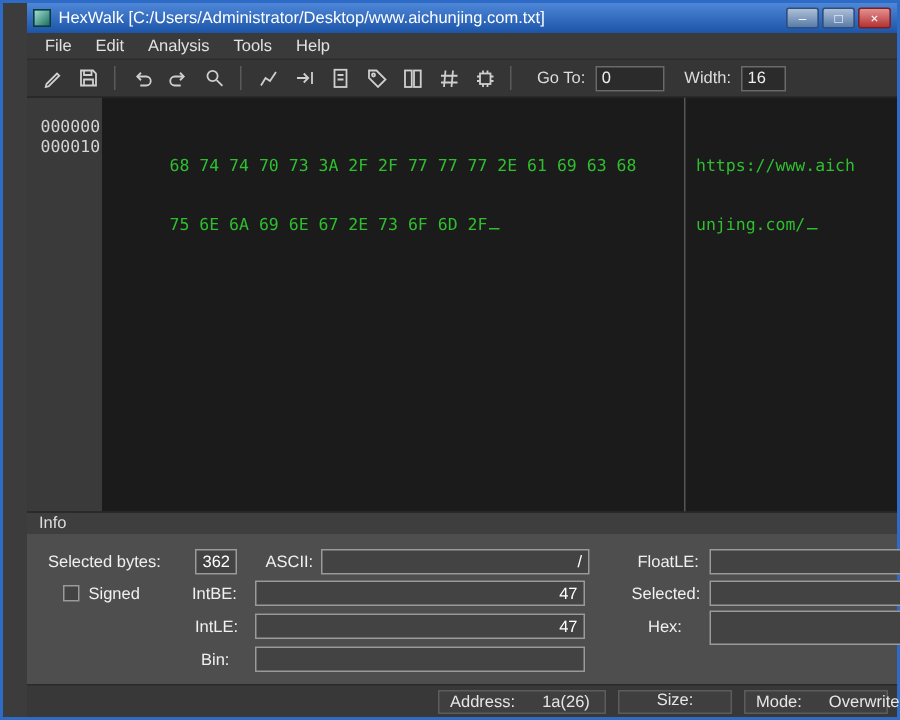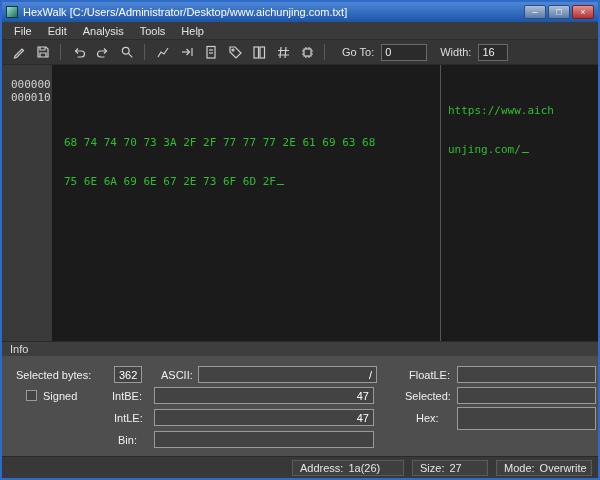--- a/index.html
+++ b/index.html
@@ -1,19 +1,19 @@
 <!DOCTYPE html>
 <html><head>
 <meta charset="utf-8">
 <style>
   * { margin:0; padding:0; box-sizing:border-box; }
   html,body { width:600px; height:480px; }
   body { font-family:"Liberation Sans",sans-serif; background:#9a9a9a; }
 
-  .window { width:600px; height:480px; border:2px solid #2e6bc6; display:flex; flex-direction:column; background:#3c3c3c; }
+  .window { width:600px; height:480px; border:2px solid #2e6bc6; display:flex; flex-direction:column; background:#3c3c3c;padding-left:16px; }
 
   
   .titlebar { height:20px; background:linear-gradient(#4e86d8,#1c54a8); display:flex; align-items:center; padding:0 4px; gap:5px; flex:0 0 auto; }
   .appicon { width:12px; height:12px; background:linear-gradient(135deg,#9fe0d0,#1d6e5e); border:1px solid #0d3c33; flex:0 0 auto; }
   .title { color:#fff; font-size:11px; flex:1; white-space:nowrap; overflow:hidden; }
   .winbtns { display:flex; gap:2px; }
   .winbtn { width:22px; height:14px; border-radius:2px; background:linear-gradient(#aebfd8,#5a7ca8); border:1px solid #2f4f78; color:#fff; font-size:9px; line-height:12px; text-align:center; }
   .winbtn.close { background:linear-gradient(#e49090,#b33232); border-color:#7c1f1f; }
 
   
@@ -22,39 +22,39 @@
 
   
   .toolbar { height:25px; background:#353535; display:flex; align-items:center; padding:0 6px; gap:3px; border-bottom:1px solid #292929; flex:0 0 auto; }
   .tbtn { width:21px; height:20px; display:flex; align-items:center; justify-content:center; border-radius:2px; }
   .tbtn svg { stroke:#cfcfcf; fill:none; stroke-width:1.2; }
   .tsep { width:1px; height:16px; background:#5a5a5a; margin:0 4px; }
   .tlabel { color:#dddddd; font-size:11px; margin:0 4px 0 10px; }
   .tinput { height:17px; background:#2b2b2b; border:1px solid #6a6a6a; color:#eeeeee; font-size:11px; padding:0 3px; font-family:"Liberation Sans",sans-serif; }
 
   
-  .hexarea { flex:1 1 auto; background:#1b1b1b; display:flex; position:relative; overflow:hidden; font-family:"DejaVu Sans Mono",monospace; font-size:11px; }
+  .hexarea { flex:1 1 auto; background:#1b1b1b; display:flex; position:relative; overflow:hidden; font-family:"DejaVu Sans Mono",monospace; font-size:11px;gap:33px; }
   .gutter { width:50px; background:#3a3a3a; color:#d4d4d4; padding:13px 0 0 9px; line-height:13px; flex:0 0 auto; }
-  .hexcol { padding:13px 0 0 12px; color:#2fbe2f; line-height:13px; white-space:pre;margin-top:32px; }
+  .hexcol { padding:13px 0 0 12px; color:#2fbe2f; line-height:13px; white-space:pre; }
   .vdiv { position:absolute; left:438px; top:0; bottom:0; width:1px; background:#565656; }
   .asciicol { position:absolute; left:446px; top:13px; color:#2fbe2f; line-height:13px; white-space:pre; }
   .cursor { display:inline-block; width:7px; height:10px; border-bottom:1px solid #2fbe2f; margin-left:1px; }
 
   
   .infoheader { height:15px; background:#3e3e3e; color:#dddddd; font-size:11px; line-height:15px; padding:0 8px; border-top:1px solid #2a2a2a; flex:0 0 auto; }
   .infopanel { height:100px; background:#4e4e4e; position:relative; font-size:11px; color:#f0f0f0; flex:0 0 auto; }
   .lab { position:absolute; white-space:nowrap; }
   .fld { position:absolute; background:#434343; border:1px solid #9a9a9a; color:#ffffff; font-size:11px; text-align:right; padding:0 4px; height:17px; font-family:"Liberation Sans",sans-serif; }
   .checkbox { position:absolute; width:11px; height:11px; background:#434343; border:1px solid #9a9a9a; }
 
   
   .statusbar { height:22px; background:#383838; border-top:1px solid #2a2a2a; display:flex; align-items:center; justify-content:flex-end; gap:8px; padding:0 6px; font-size:11px; color:#e6e6e6; flex:0 0 auto; }
-  .sbox { border:1px solid #5c5c5c; background:#3f3f3f; height:16px; padding:0 7px; display:flex; gap:5px; align-items:center; }
+  .sbox { border:1px solid #5c5c5c; background:#3f3f3f; height:16px; padding:0 7px; display:flex; gap:18px; align-items:center; }
   .sbox.addr { width:112px; }
-  .sbox.size { width:76px; }
+  .sbox.size { width:76px;flex-direction:column; }
   .sbox.mode { width:96px; }
 </style>
 </head>
 <body>
 
 <div class="window">
 
   <div class="titlebar">
     <span class="appicon"></span>
     <span class="title">HexWalk [C:/Users/Administrator/Desktop/www.aichunjing.com.txt]</span>

